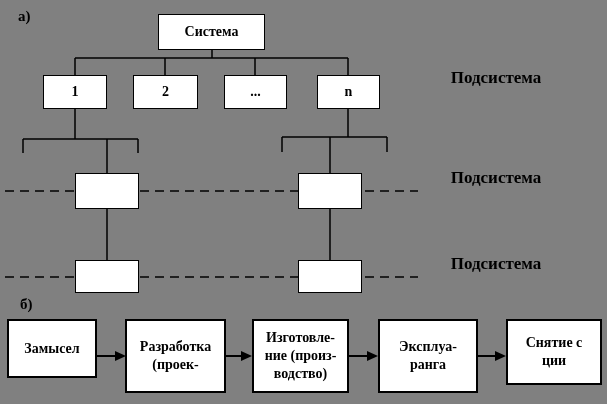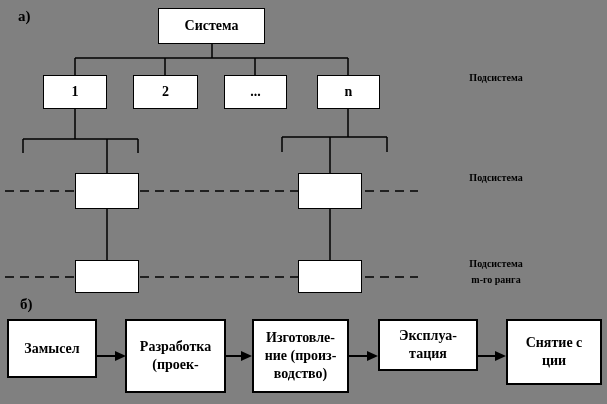--- a/index.html
+++ b/index.html
@@ -14,21 +14,21 @@
   svg.wires line { stroke:#000; stroke-width:1.5; }
   svg.wires line.dashed { stroke-dasharray:9 6; stroke-width:1.5; }
   svg.wires g.arrows line { stroke-width:2; }
   svg.wires g.arrows polygon { fill:#000; stroke:none; }
   .box {
     position:absolute; background:#FFFFFF; border:1px solid #000;
     display:flex; flex-direction:column; align-items:center; justify-content:center;
     text-align:center; font-size:14px; line-height:16px;
   }
   .stage { border-width:2px; line-height:18px; }
-  .side-label { position:absolute; width:112px; text-align:center; font-size:10px; line-height:16px; }
+  .side-label { position:absolute; width:112px; text-align:center; font-size:17px; line-height:16px; }
   .sec-label { position:absolute; font-size:15px; }
   .ln { display:block; }
 </style>
 </head>
 <body>
 
 <div class="canvas">
 
   <svg class="wires" viewBox="0 0 607 404">
 
@@ -80,64 +80,63 @@
       </g>
       <g>
         <line x1="478" y1="356" x2="496" y2="356"></line>
         <polygon points="495,351 495,361 506,356"></polygon>
       </g>
     </g>
   </svg>
 
   <div class="sec-label" style="left:18px; top:8px;">а)</div>
 
-  <div class="box" style="left:158px; top:8px; width:107px; height:36px;text-align:center;">Система</div>
+  <div class="box" style="left:158px; top:14px; width:107px; height:36px;text-align:center;">Система</div>
 
   <div class="box" style="left:43px;  top:75px; width:64px; height:34px;">1</div>
   <div class="box" style="left:133px; top:75px; width:65px; height:34px;">2</div>
   <div class="box" style="left:224px; top:75px; width:63px; height:34px;">...</div>
   <div class="box" style="left:317px; top:75px; width:63px; height:34px;">n</div>
 
   <div class="box" style="left:75px;  top:173px; width:64px; height:36px;"></div>
   <div class="box" style="left:298px; top:173px; width:64px; height:36px;"></div>
 
   <div class="box" style="left:75px;  top:260px; width:64px; height:33px;"></div>
   <div class="box" style="left:298px; top:260px; width:64px; height:33px;"></div>
 
   <div class="side-label" style="left:440px; top:70px;">
     <span class="ln">Подсистема</span>
   </div>
   <div class="side-label" style="left:440px; top:170px;">
     <span class="ln">Подсистема</span>
   </div>
   <div class="side-label" style="left:440px; top:256px;">
     <span class="ln">Подсистема</span>
-    <span class="ln">m-го ранга</span>
   </div>
 
   <div class="sec-label" style="left:20px; top:296px;">б)</div>
 
   <div class="box stage" style="left:7px; top:319px; width:90px; height:59px;">
     <span class="ln">Замысел</span>
   </div>
 
   <div class="box stage" style="left:125px; top:319px; width:101px; height:74px;">
     <span class="ln">Разработка</span>
     <span class="ln">(проек-</span>
   </div>
 
   <div class="box stage" style="left:252px; top:319px; width:97px; height:74px;">
     <span class="ln">Изготовле-</span>
     <span class="ln">ние (произ-</span>
     <span class="ln">водство)</span>
   </div>
 
-  <div class="box stage" style="left:378px; top:319px; width:100px; height:52px;align-items:center;">
+  <div class="box stage" style="left:378px; top:319px; width:100px; height:74px;align-items:center;">
     <span class="ln">Эксплуа-</span>
-    <span class="ln">тация</span>
+    <span class="ln">ранга</span>
   </div>
 
   <div class="box stage" style="left:506px; top:319px; width:96px; height:66px;font-family:Liberation Serif, serif;">
     <span class="ln">Снятие с</span>
     <span class="ln">ции</span>
   </div>
 
 </div>
 
 </body></html>

